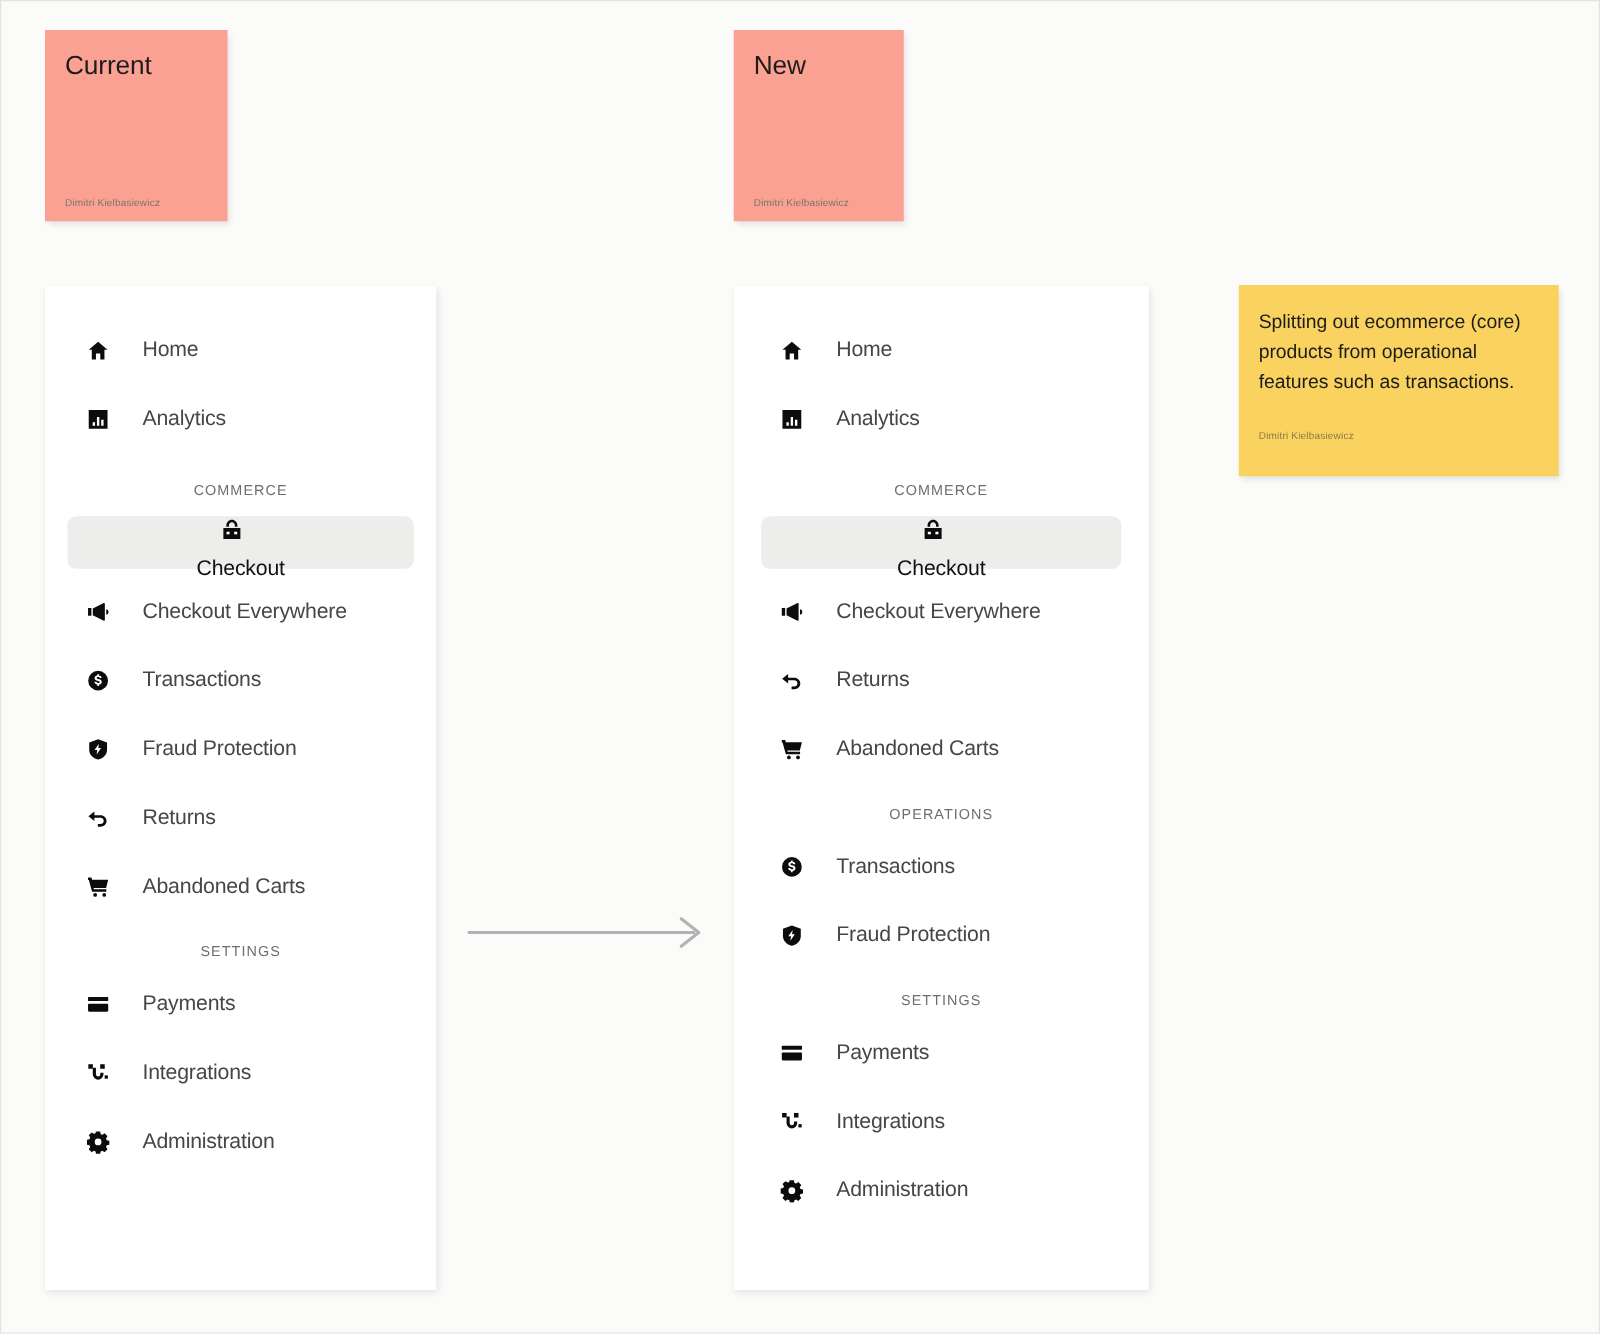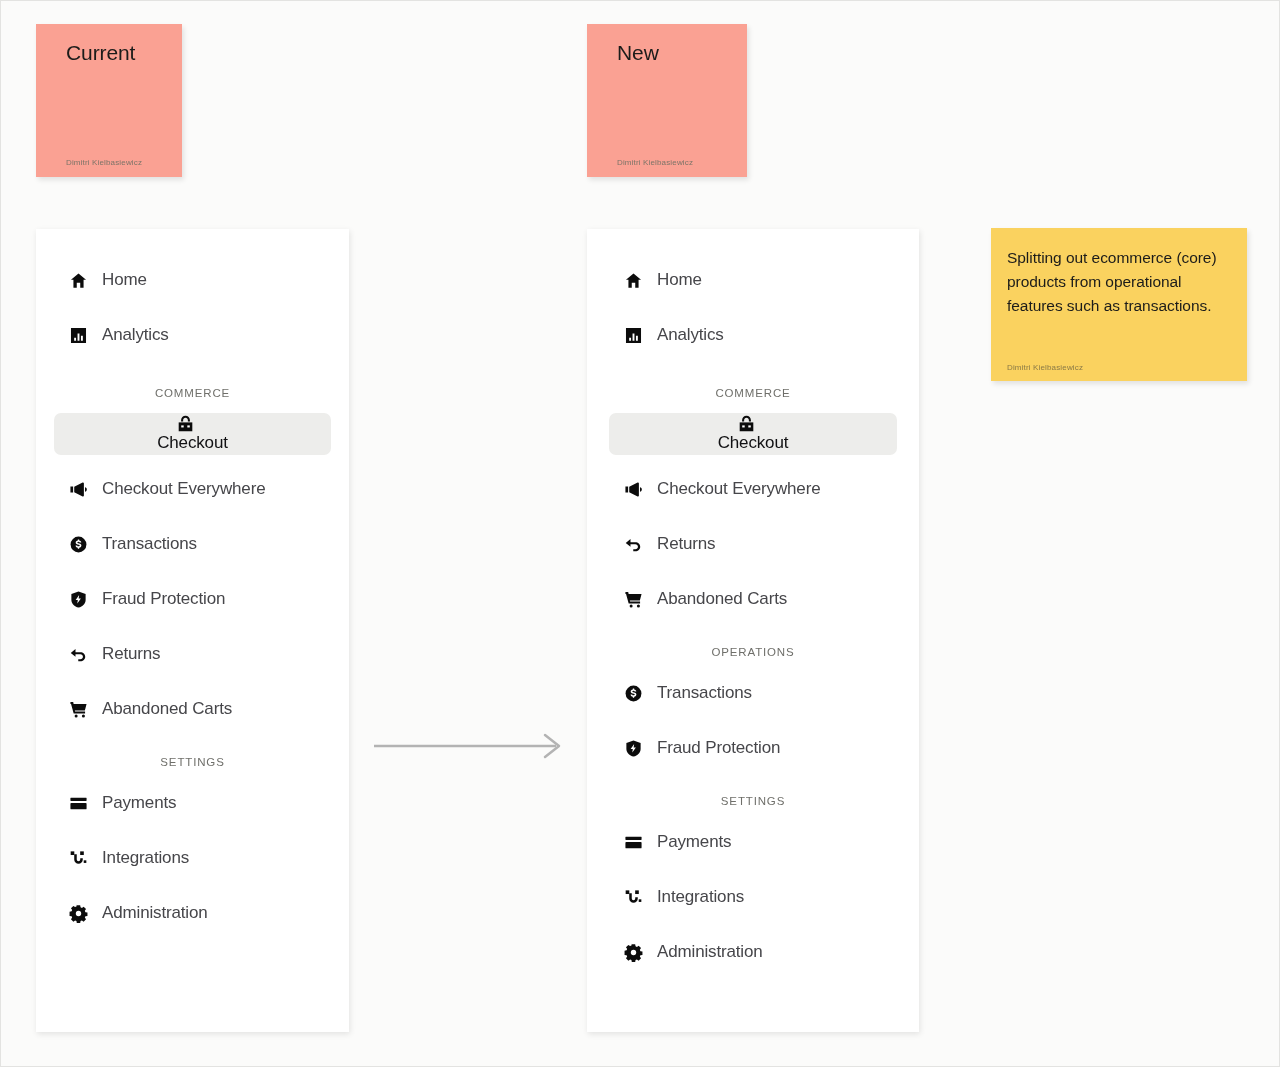--- a/index.html
+++ b/index.html
@@ -25,21 +25,21 @@
     background: #fbfbfa;
     border-left: 1px solid #e3e3e1;
     border-right: 1px solid #e3e3e1;
     border-top: 1px solid #e3e3e1;
     border-bottom: 1px solid #e3e3e1;
   }
 
   
   .sticky {
     position: absolute;
-    padding: 16px 14px 10px 30px;
+    padding: 16px 14px 10px 16px;
     display: flex;
     flex-direction: column;
     box-shadow: 2px 3px 5px rgba(0,0,0,0.10);
   }
   .sticky-title {
     font-size: 21px;
     color: #1c1c1a;
     line-height: 26px;
     font-weight: 400;
     letter-spacing: -0.1px;
@@ -58,28 +58,28 @@
     letter-spacing: 0.15px;
   }
 
   #note-current {
     left: 35px; top: 23px;
     width: 146px; height: 153px;
     background: #faa193;
   }
   #note-new {
     left: 586px; top: 23px;
-    width: 160px; height: 153px;
+    width: 136px; height: 153px;
     background: #faa193;
   }
   #note-comment {
     left: 990px; top: 227px;
     width: 256px; height: 153px;
     background: #fad25f;
-    padding: 18px 18px 9px 16px;
+    padding: 18px 18px 28px 16px;
   }
   #note-comment .sticky-author { color: #8a7a47; }
 
   
   .panel {
     position: absolute;
     background: #ffffff;
     box-shadow: 1px 2px 6px rgba(0,0,0,0.10);
   }
   #panel-current {
@@ -94,20 +94,21 @@
   }
 
   .nav-item {
     display: flex;
     align-items: center;
     height: 42px;
     padding: 0 14px;
     border-radius: 7px;
     margin-bottom: 13px;
     cursor: pointer;
+    gap: 12px;
   }
   .nav-item.active {
     background: #ededeb;
     flex-direction: column;
   }
   .nav-icon {
     width: 20px;
     height: 20px;
     flex: 0 0 20px;
     display: flex;

